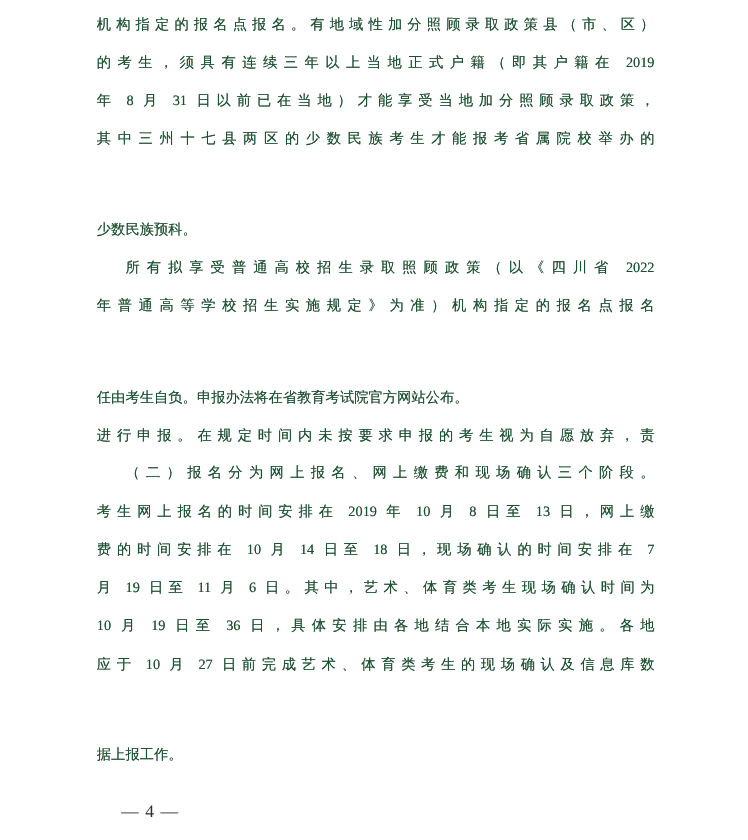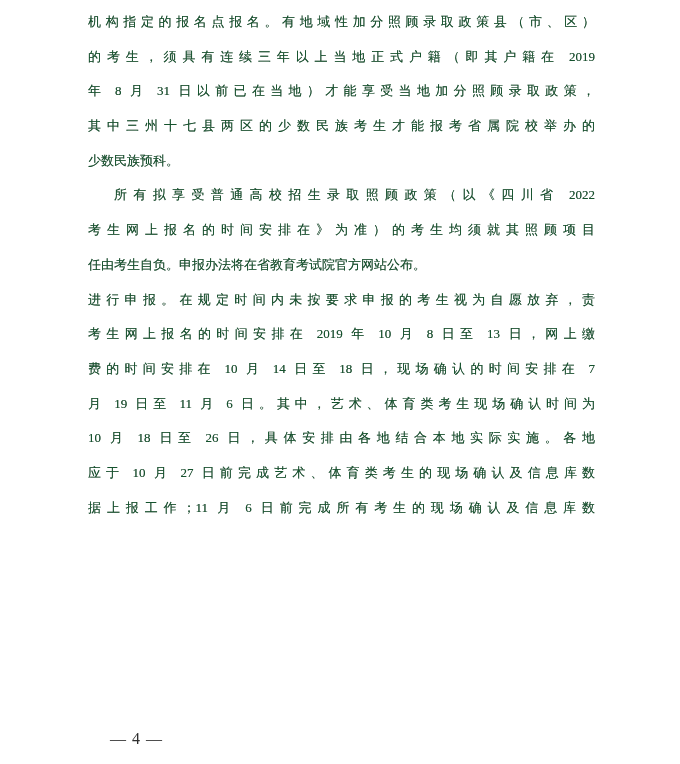--- a/index.html
+++ b/index.html
@@ -35,20 +35,21 @@
     height: 34.7px;
     line-height: 34.7px;
     text-align: justify;
     text-align-last: justify;
     overflow: hidden;
     
     text-shadow: 0 0 0.4px rgba(30,30,30,0.55);
   }
   .line.para-end {
     text-align-last: left;
+    margin-top: 48px;
   }
   .line.indent {
     text-indent: 2em;
   }
   .footer {
     position: absolute;
     left: 110px;
     top: 727px;
     height: 24px;
     line-height: 24px;
@@ -66,32 +67,33 @@
     <section class="paragraph">
       <div class="line">机构指定的报名点报名。有地域性加分照顾录取政策县（市、区）</div>
       <div class="line">的考生，须具有连续三年以上当地正式户籍（即其户籍在 2019</div>
       <div class="line">年 8 月 31 日以前已在当地）才能享受当地加分照顾录取政策，</div>
       <div class="line">其中三州十七县两区的少数民族考生才能报考省属院校举办的</div>
       <div class="line para-end">少数民族预科。</div>
     </section>
 
     <section class="paragraph">
       <div class="line indent">所有拟享受普通高校招生录取照顾政策（以《四川省 2022</div>
-      <div class="line">考生网上报名的时间安排在》为准）的考生均须就其照顾项目</div>
+      <div class="line">年普通高等学校招生实施规定》为准）机构指定的报名点报名</div>
       <div class="line para-end">任由考生自负。申报办法将在省教育考试院官方网站公布。</div>
       <div class="line">进行申报。在规定时间内未按要求申报的考生视为自愿放弃，责</div>
     </section>
 
     <section class="paragraph">
+      <div class="line indent">（二）报名分为网上报名、网上缴费和现场确认三个阶段。</div>
       <div class="line">考生网上报名的时间安排在 2019 年 10 月 8 日至 13 日，网上缴</div>
       <div class="line">费的时间安排在 10 月 14 日至 18 日，现场确认的时间安排在 7</div>
       <div class="line">月 19 日至 11 月 6 日。其中，艺术、体育类考生现场确认时间为</div>
-      <div class="line">10 月 18 日至 26 日，具体安排由各地结合本地实际实施。各地</div>
+      <div class="line">10 月 19 日至 36 日，具体安排由各地结合本地实际实施。各地</div>
       <div class="line">应于 10 月 27 日前完成艺术、体育类考生的现场确认及信息库数</div>
-      <div class="line">据上报工作；11 月 6 日前完成所有考生的现场确认及信息库数</div>
+      <div class="line para-end">据上报工作。</div>
     </section>
 
 
   </main>
 
   <div class="footer">
     <span>— 4 —</span>
   </div>
 </div>
 

